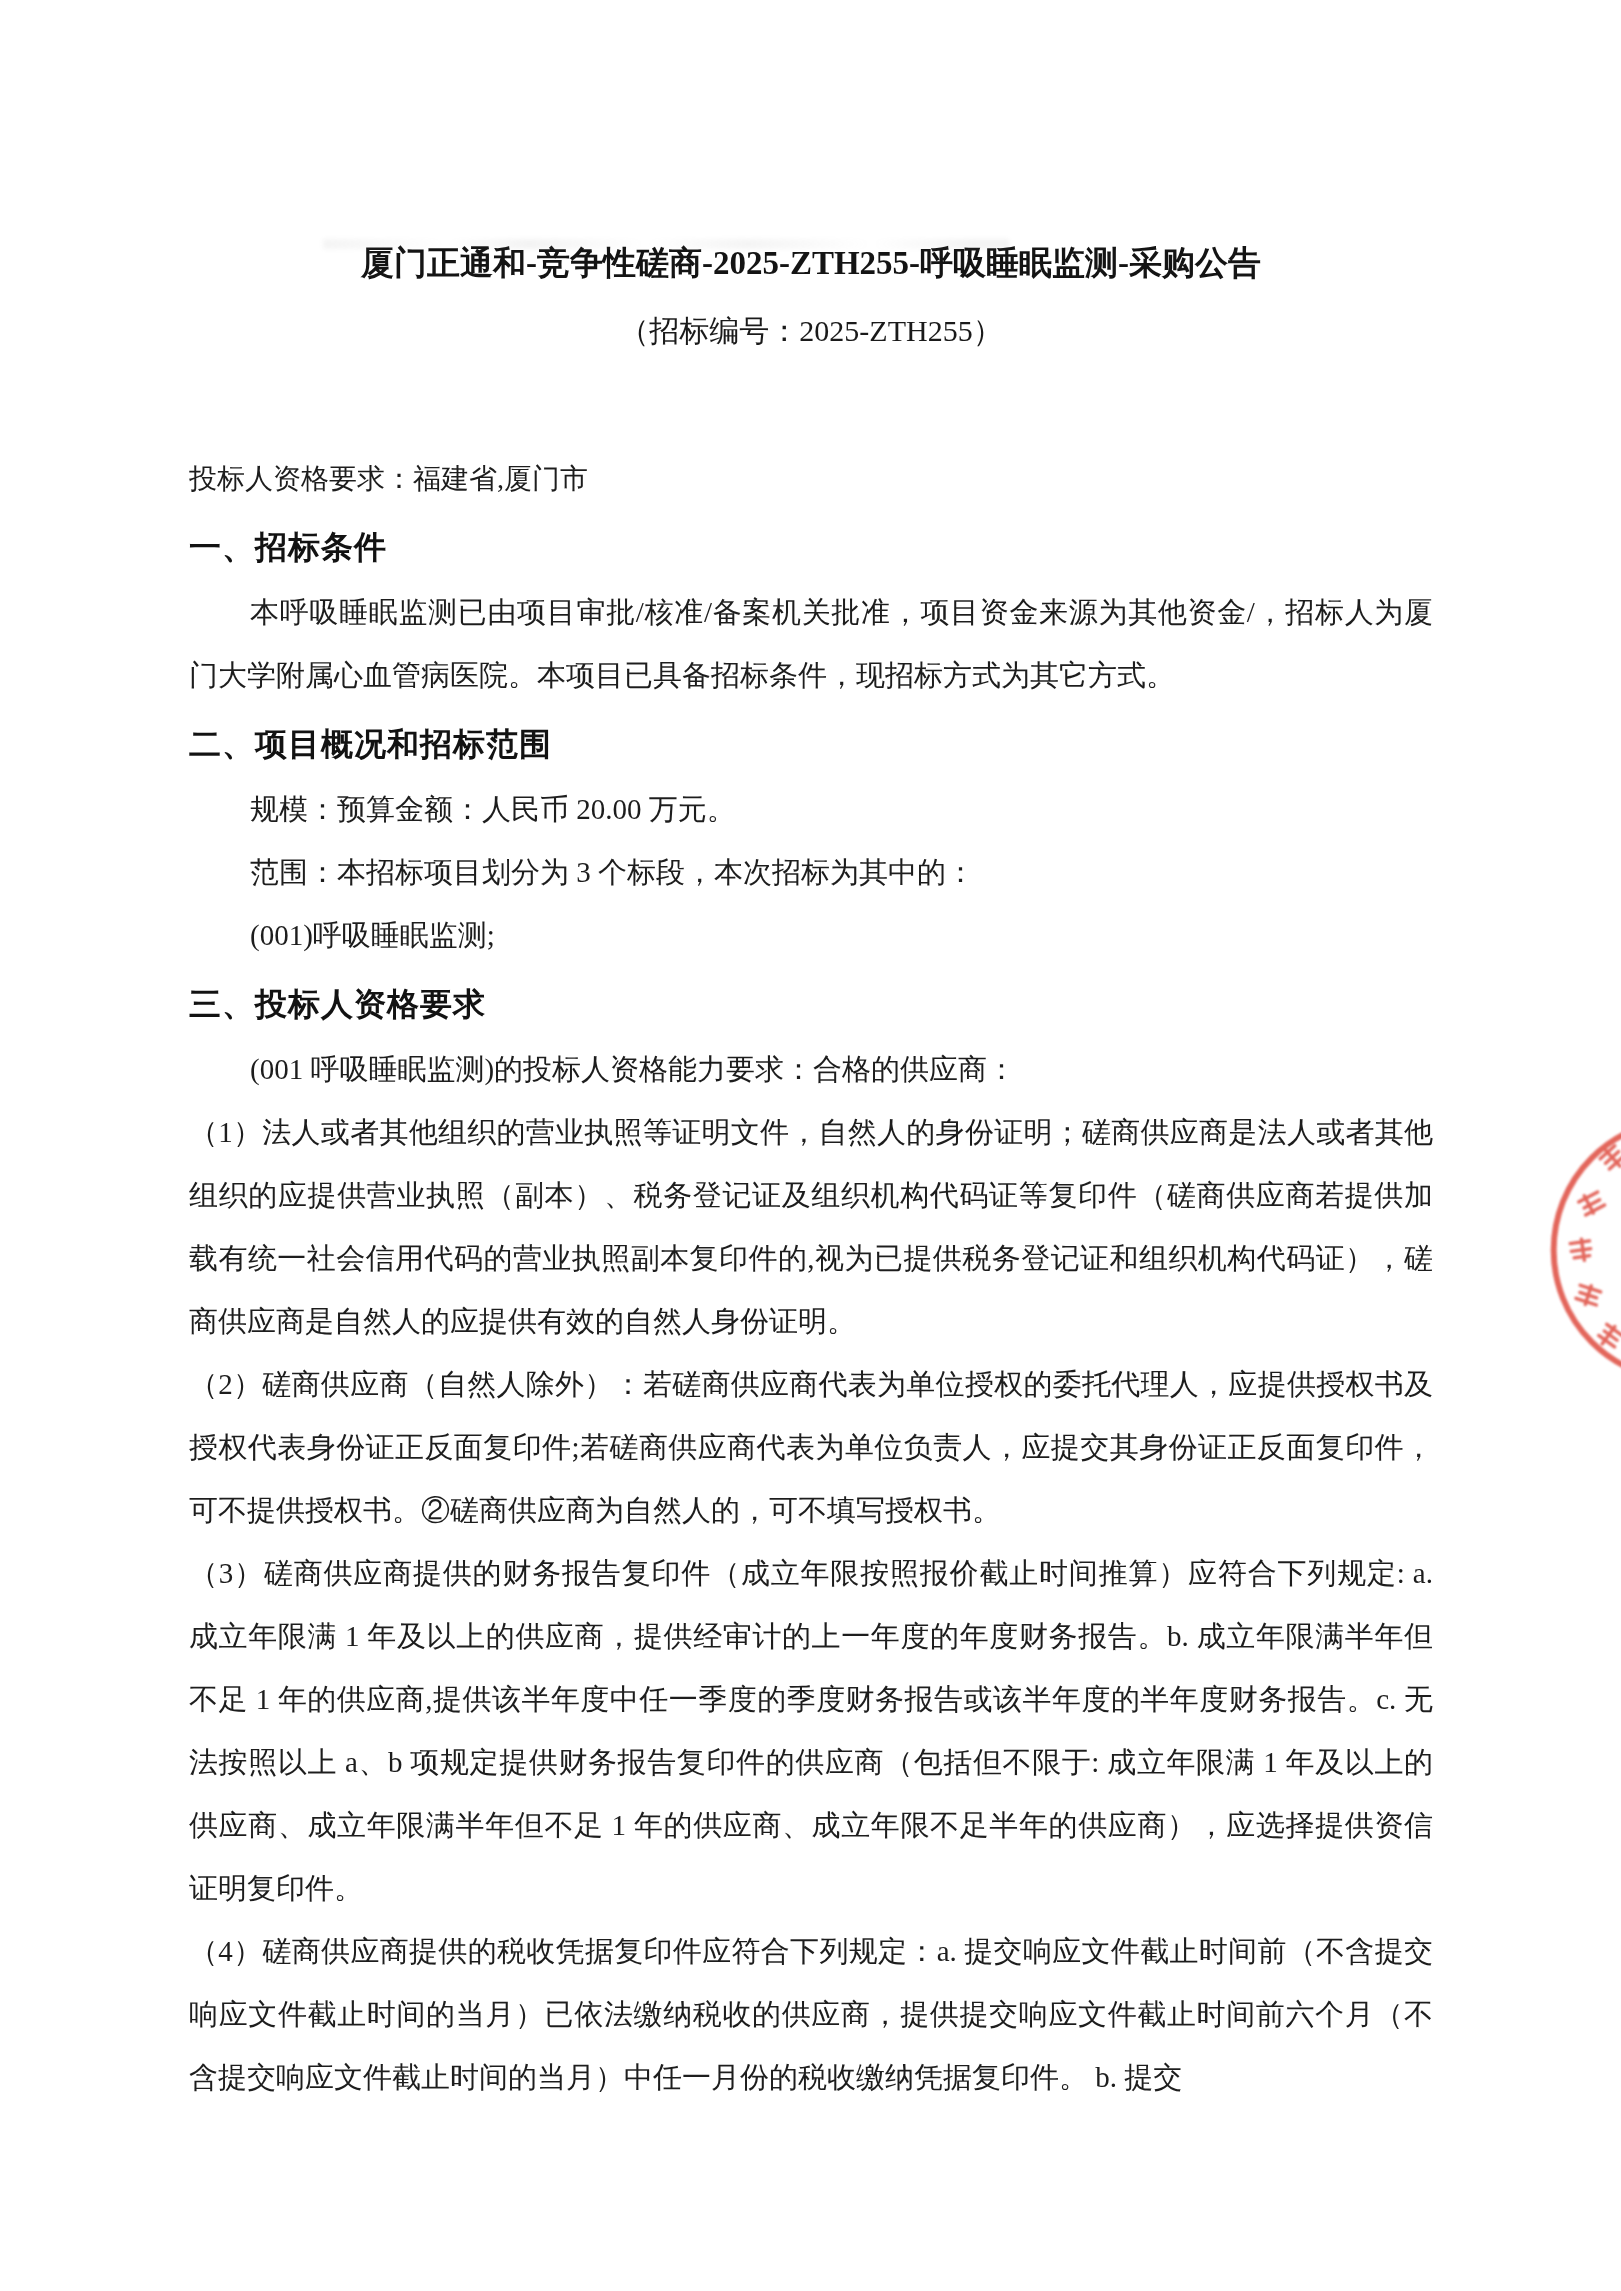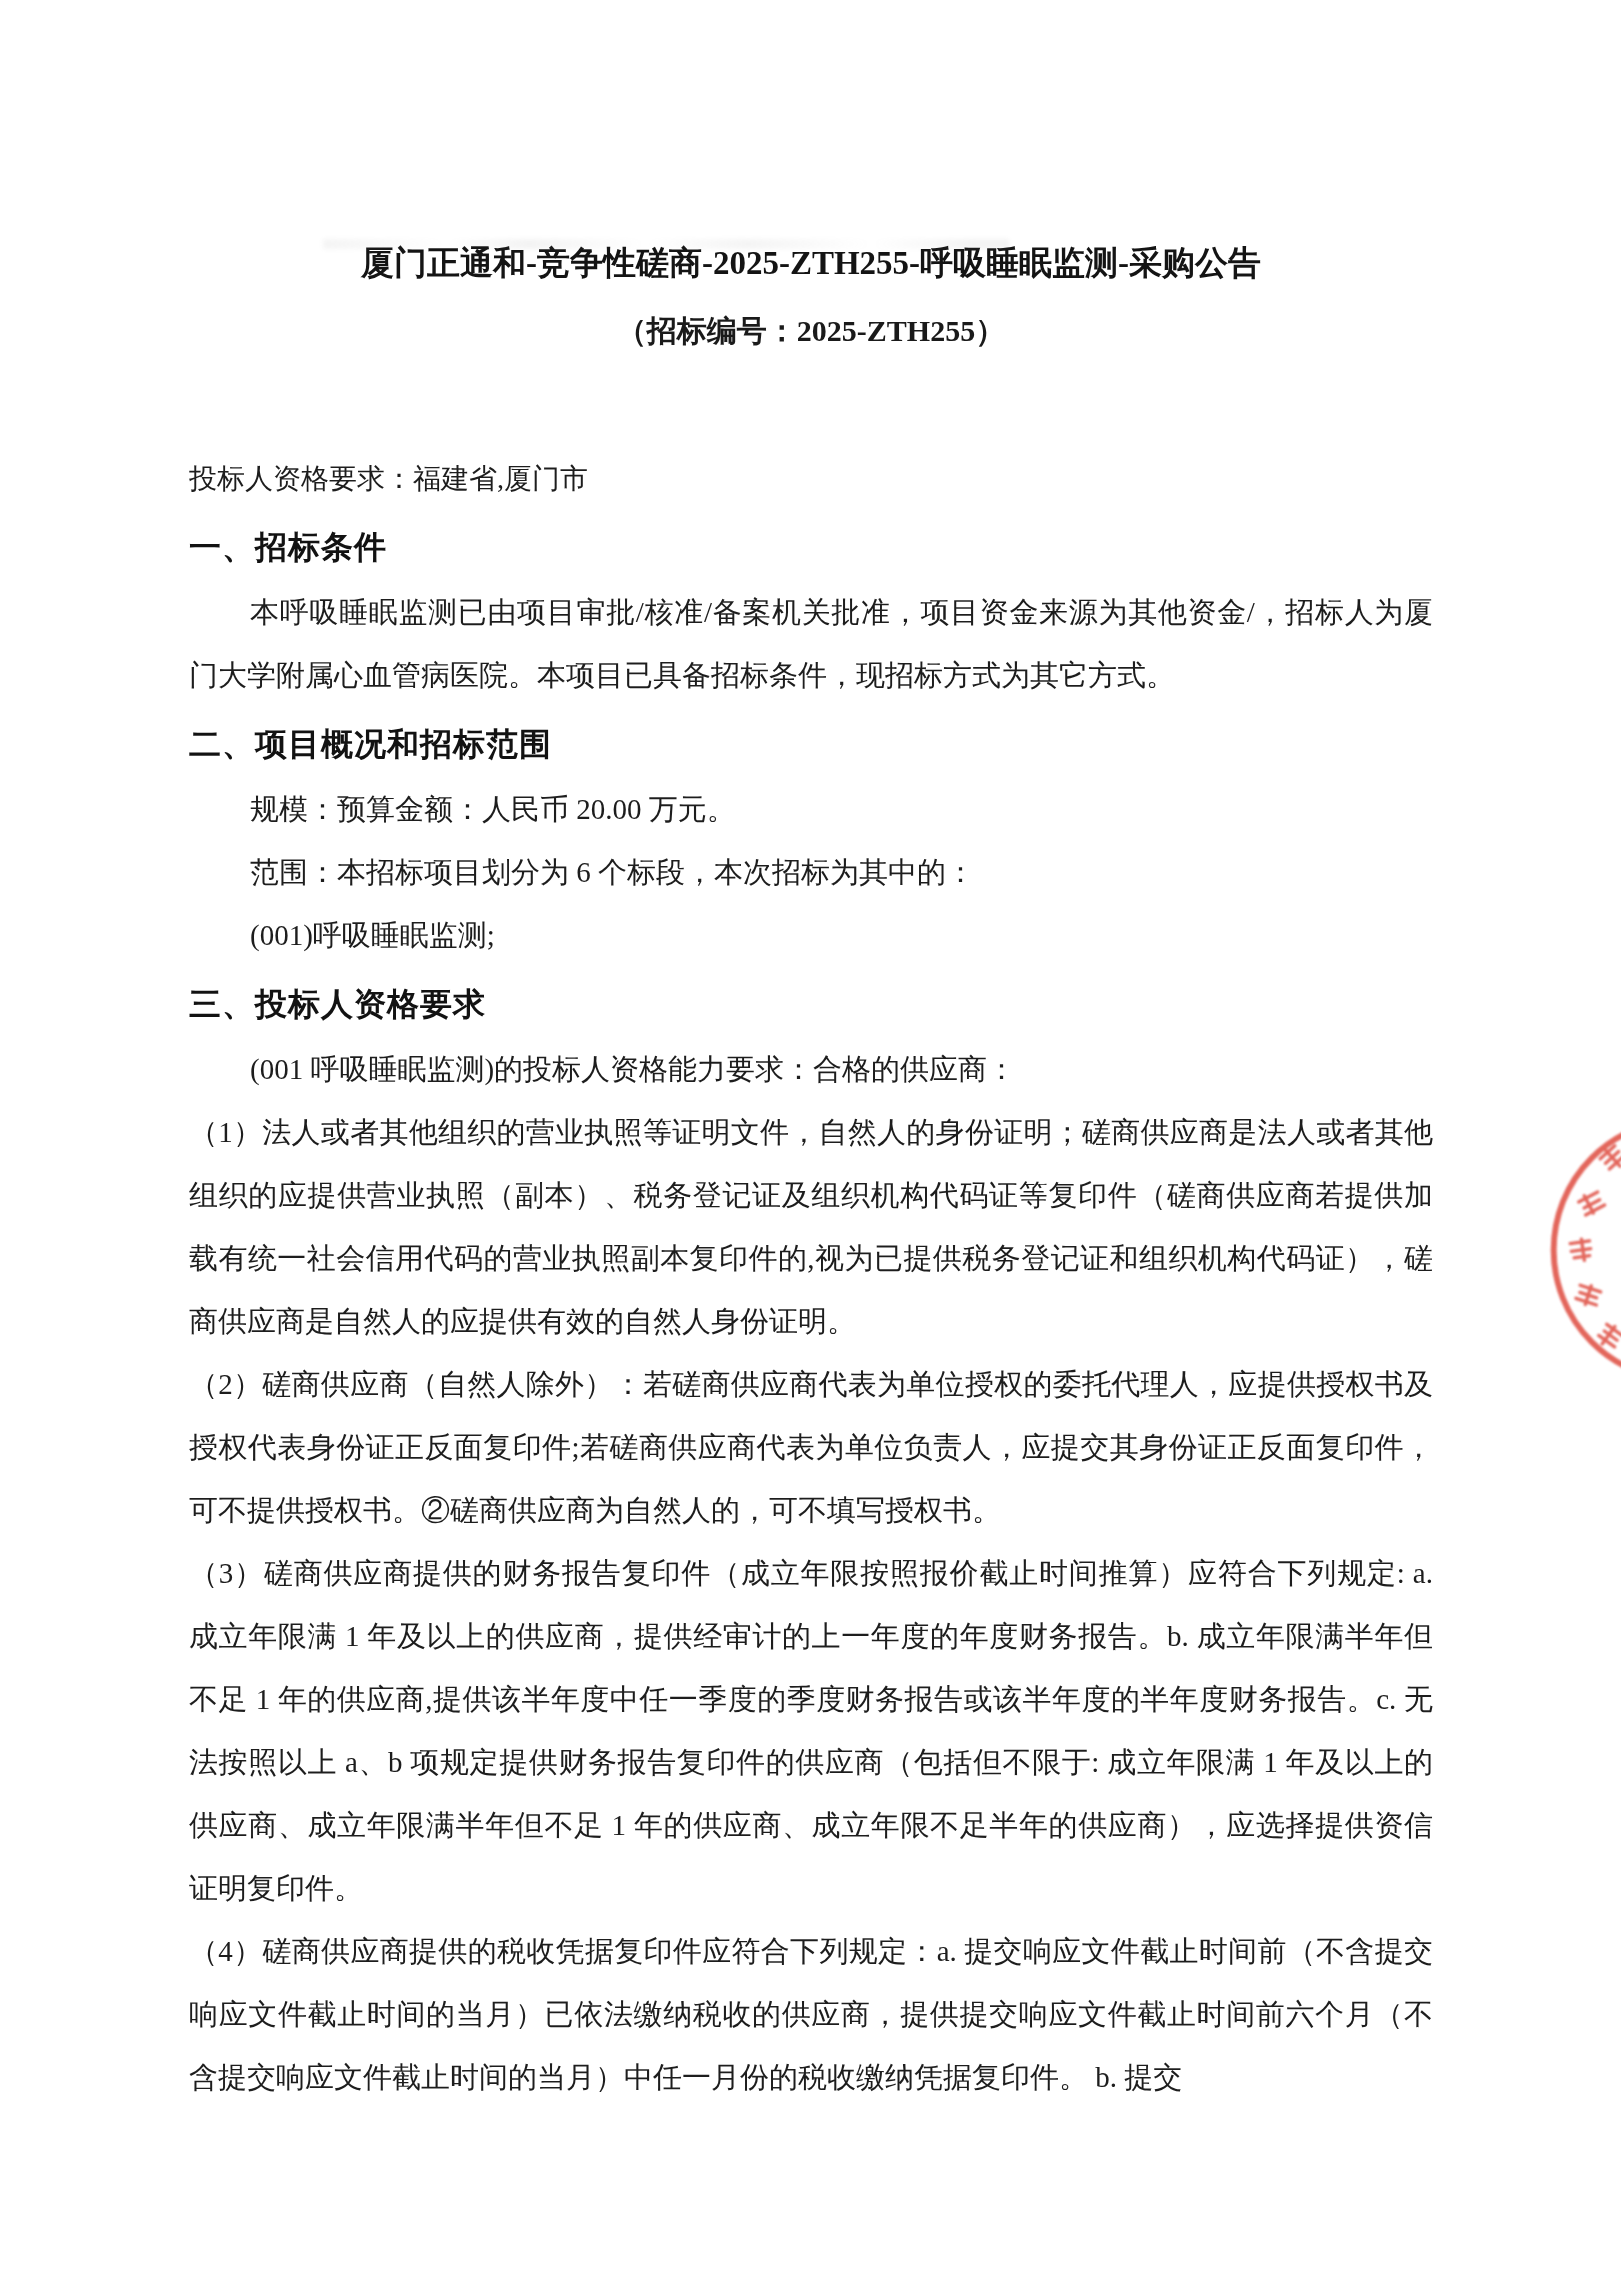--- a/index.html
+++ b/index.html
@@ -26,21 +26,21 @@
     text-align: center;
     font-size: 33px;
     font-weight: 700;
     line-height: 1.25;
     color: #141414;
   }
   .doc-subtitle {
     margin: 27.4px 0 0 0;
     text-align: center;
     font-size: 30px;
-    font-weight: 700;
+    font-weight: 400;
     line-height: 1.25;
     color: #1a1a1a;
   }
   .region-line {
     margin: 98px 0 0 0;
     font-size: 28px;
     line-height: 63px;
   }
   h2.sec-heading {
     margin: 3.9px 0 0 0;
@@ -92,21 +92,21 @@
   <h1 class="doc-title">厦门正通和-竞争性磋商-2025-ZTH255-呼吸睡眠监测-采购公告</h1>
   <p class="doc-subtitle">（招标编号：2025-ZTH255）</p>
 
   <p class="region-line">投标人资格要求：福建省,厦门市</p>
 
   <h2 class="sec-heading">一、招标条件</h2>
   <p class="body-par ind">本呼吸睡眠监测已由项目审批/核准/备案机关批准，项目资金来源为其他资金/，招标人为厦门大学附属心血管病医院。本项目已具备招标条件，现招标方式为其它方式。</p>
 
   <h2 class="sec-heading">二、项目概况和招标范围</h2>
   <p class="body-par ind">规模：预算金额：人民币 20.00 万元。</p>
-  <p class="body-par ind">范围：本招标项目划分为 6 个标段，本次招标为其中的：</p>
+  <p class="body-par ind">范围：本招标项目划分为 3 个标段，本次招标为其中的：</p>
   <p class="body-par ind">(001)呼吸睡眠监测;</p>
 
   <h2 class="sec-heading">三、投标人资格要求</h2>
   <p class="body-par ind">(001 呼吸睡眠监测)的投标人资格能力要求：合格的供应商：</p>
   <p class="body-par">（1）法人或者其他组织的营业执照等证明文件，自然人的身份证明；磋商供应商是法人或者其他组织的应提供营业执照（副本）、税务登记证及组织机构代码证等复印件（磋商供应商若提供加载有统一社会信用代码的营业执照副本复印件的,视为已提供税务登记证和组织机构代码证），磋商供应商是自然人的应提供有效的自然人身份证明。</p>
   <p class="body-par">（2）磋商供应商（自然人除外）：若磋商供应商代表为单位授权的委托代理人，应提供授权书及授权代表身份证正反面复印件;若磋商供应商代表为单位负责人，应提交其身份证正反面复印件，可不提供授权书。②磋商供应商为自然人的，可不填写授权书。</p>
   <p class="body-par">（3）磋商供应商提供的财务报告复印件（成立年限按照报价截止时间推算）应符合下列规定: a. 成立年限满 1 年及以上的供应商，提供经审计的上一年度的年度财务报告。b. 成立年限满半年但不足 1 年的供应商,提供该半年度中任一季度的季度财务报告或该半年度的半年度财务报告。c. 无法按照以上 a、b 项规定提供财务报告复印件的供应商（包括但不限于: 成立年限满 1 年及以上的供应商、成立年限满半年但不足 1 年的供应商、成立年限不足半年的供应商），应选择提供资信证明复印件。</p>
   <p class="body-par">（4）磋商供应商提供的税收凭据复印件应符合下列规定：a. 提交响应文件截止时间前（不含提交响应文件截止时间的当月）已依法缴纳税收的供应商，提供提交响应文件截止时间前六个月（不含提交响应文件截止时间的当月）中任一月份的税收缴纳凭据复印件。 b. 提交</p>
 
 </div>

